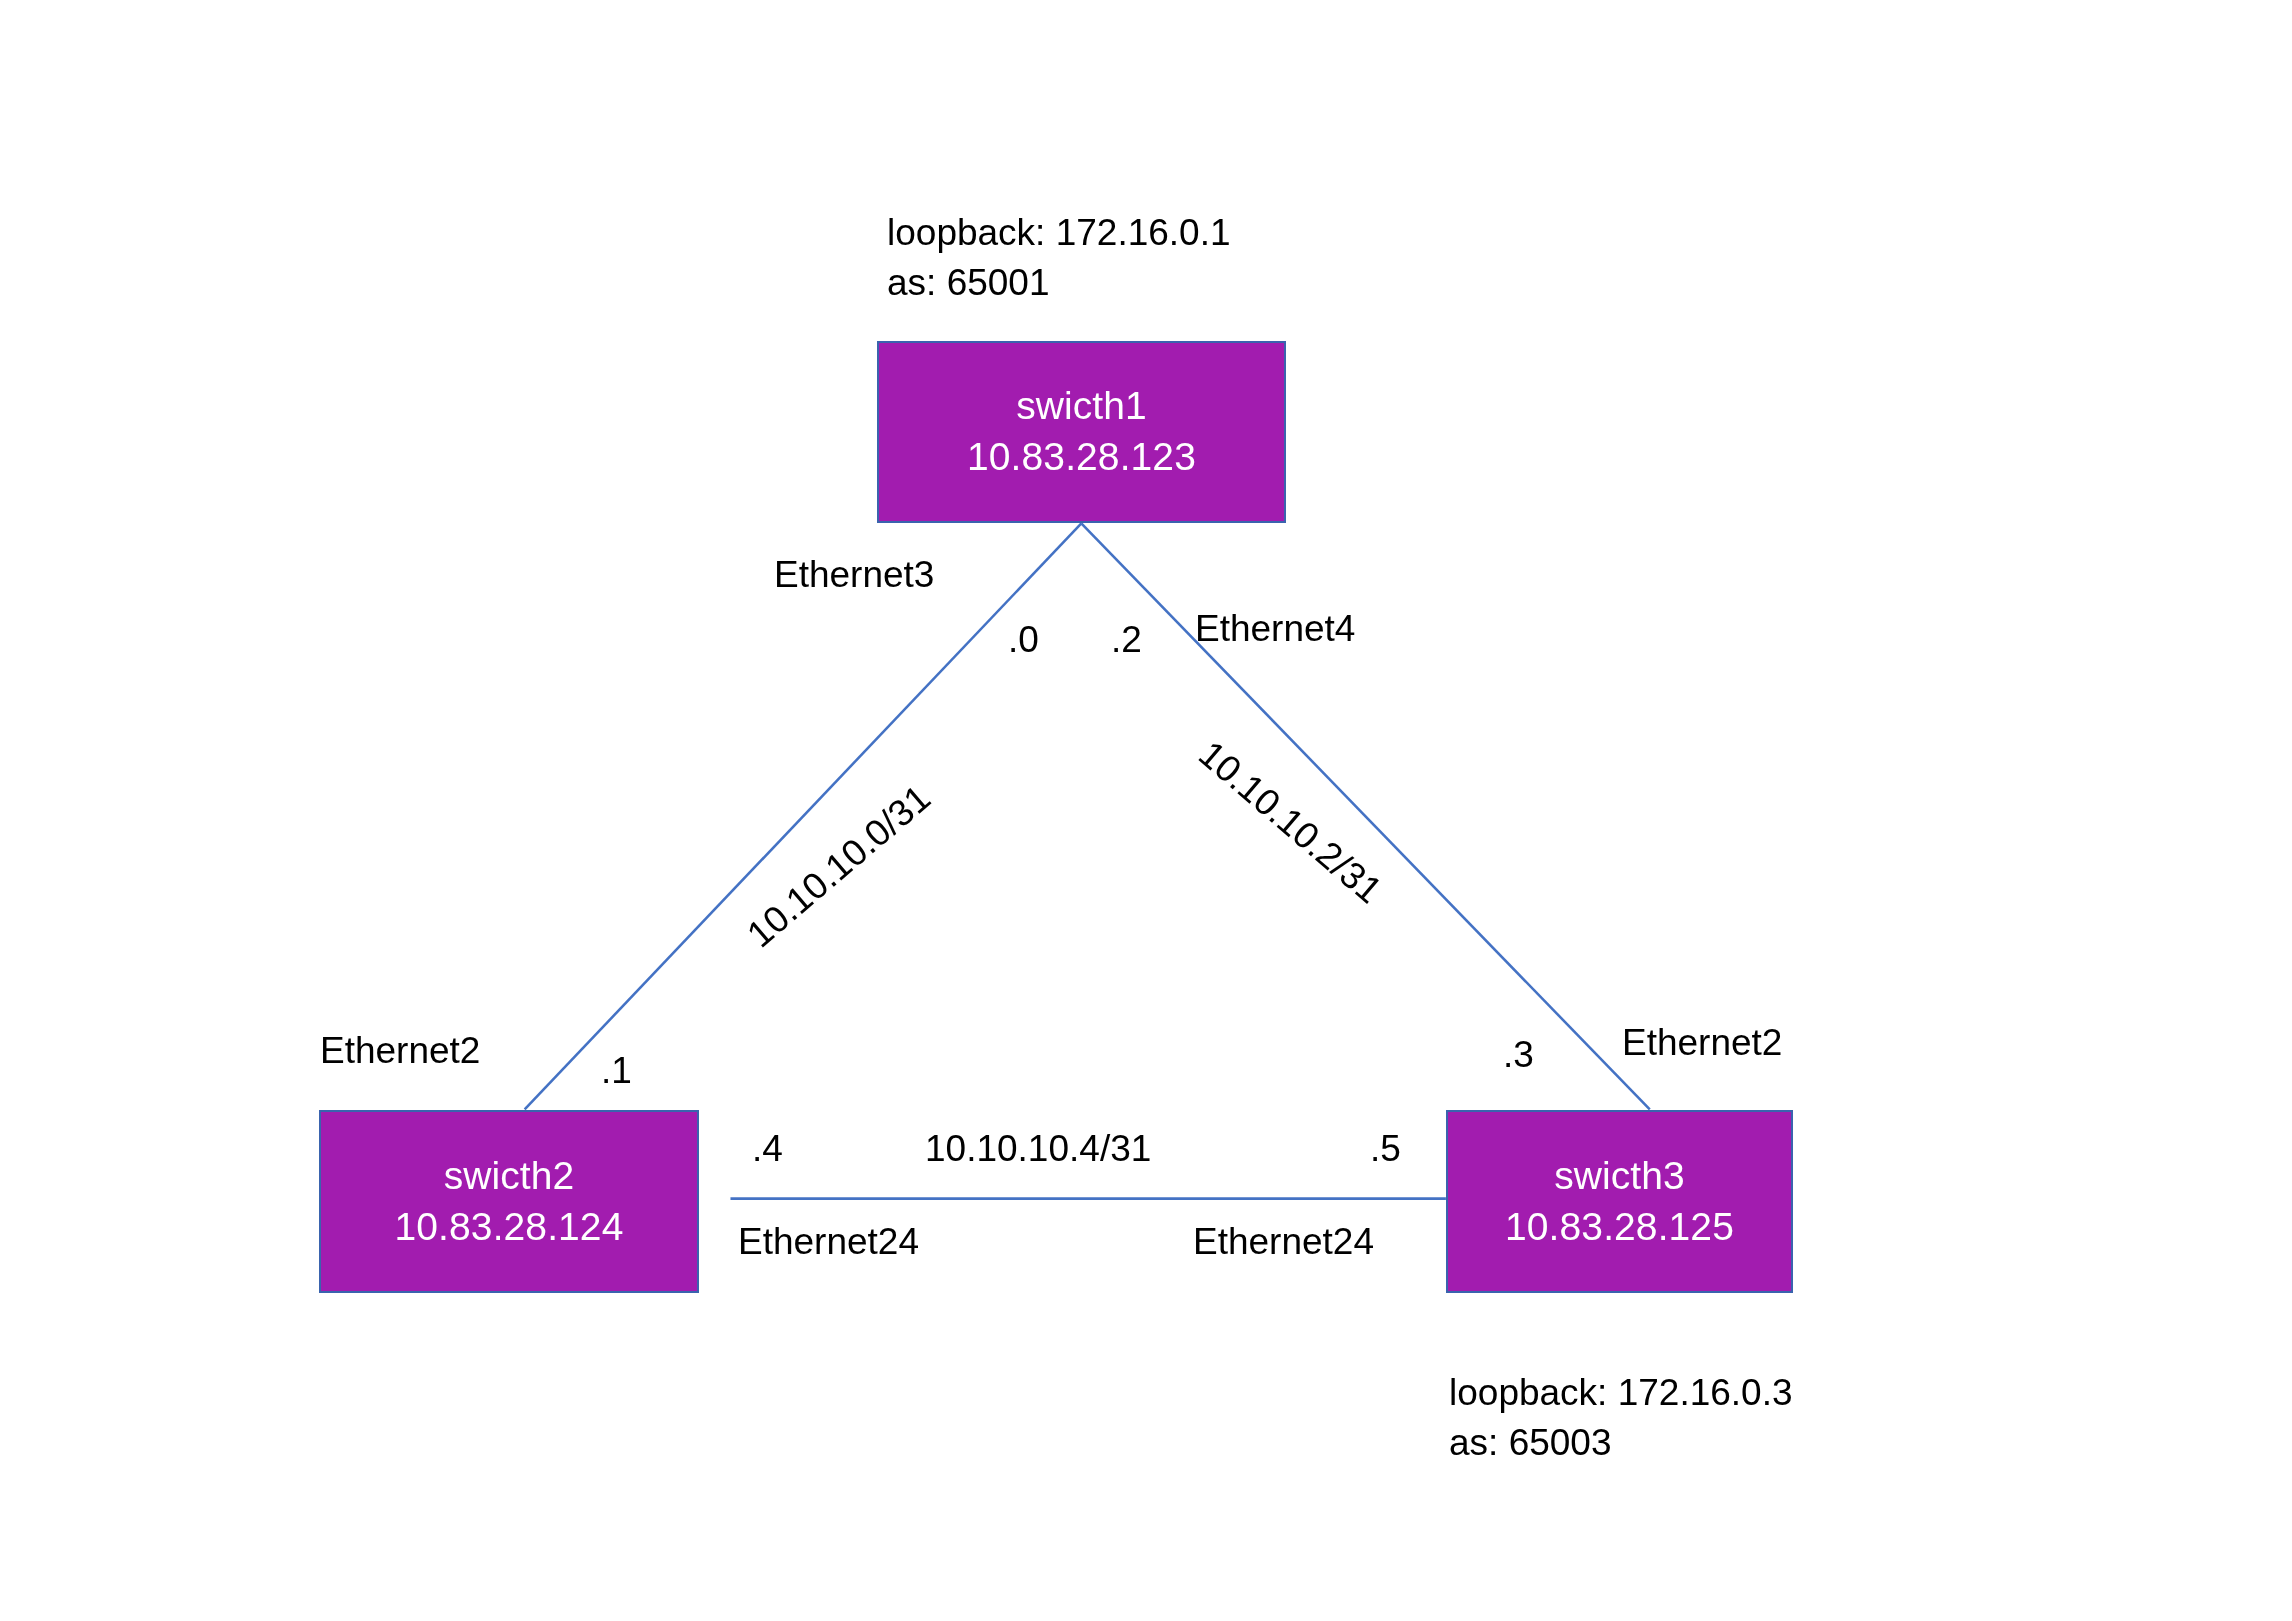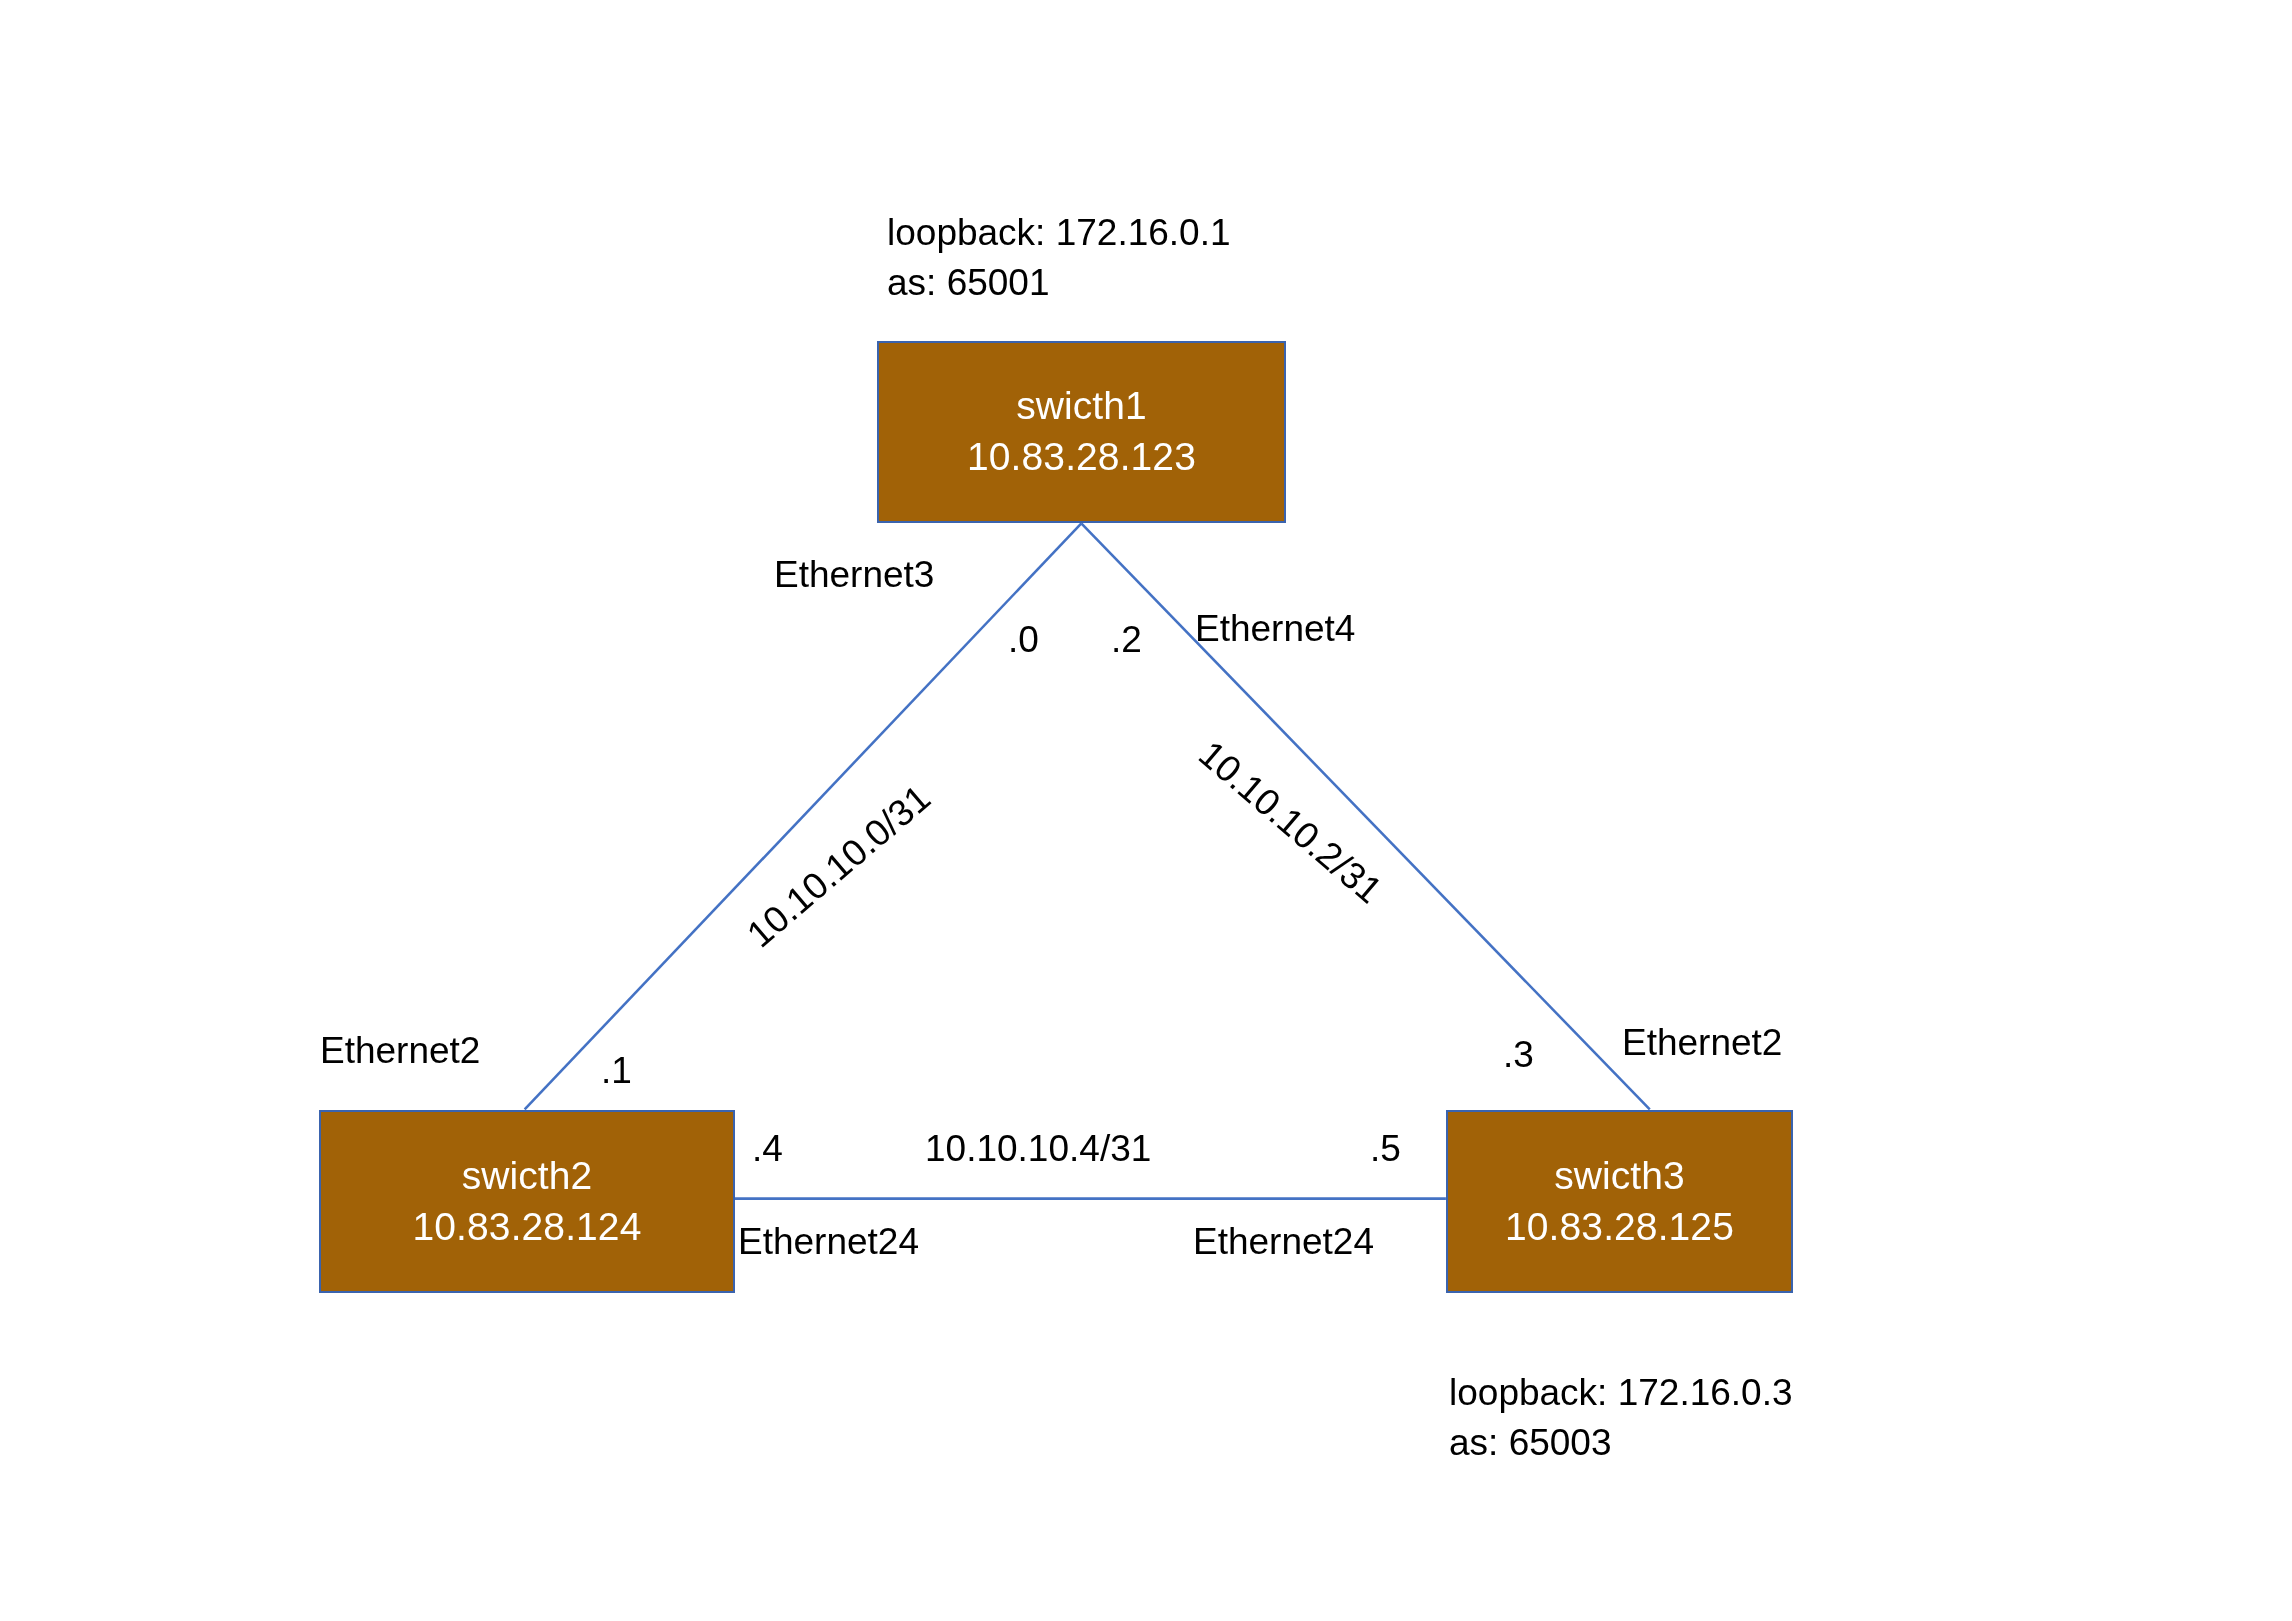--- a/index.html
+++ b/index.html
@@ -21,21 +21,21 @@
   #links {
     position: absolute;
     left: 0;
     top: 0;
     width: 2293px;
     height: 1621px;
     pointer-events: none;
   }
   .node {
     position: absolute;
-    background: #a16207;
+    background: #a21caf;
     border: 2px solid #3A63AE;
     box-sizing: border-box;
     color: #ffffff;
     display: flex;
     flex-direction: column;
     align-items: center;
     justify-content: center;
     line-height: 1.30;
     font-size: 39px;
     font-weight: 400;
@@ -99,21 +99,21 @@
 
   <div class="lbl rot-left" style="left:753px; top:916px;">10.10.10.0/31</div>
   <div class="lbl rot-right" style="left:1204px; top:725px;">10.10.10.2/31</div>
 
   <div class="lbl" style="left:320px; top:1027px;">Ethernet2</div>
   <div class="lbl" style="left:601px; top:1047px;">.1</div>
 
   <div class="lbl" style="left:1503px; top:1031px;">.3</div>
   <div class="lbl" style="left:1622px; top:1019px;">Ethernet2</div>
 
-  <div class="node" style="left:319px; top:1110px; width:416px; height:183px;">
+  <div class="node" style="left:319px; top:1110px; width:380px; height:183px;">
     <span class="nline">swicth2</span>
     <span class="nline">10.83.28.124</span>
   </div>
 
   <div class="node" style="left:1446px; top:1110px; width:347px; height:183px;">
     <span class="nline">swicth3</span>
     <span class="nline">10.83.28.125</span>
   </div>
 
   <div class="lbl" style="left:752px; top:1125px;">.4</div>

